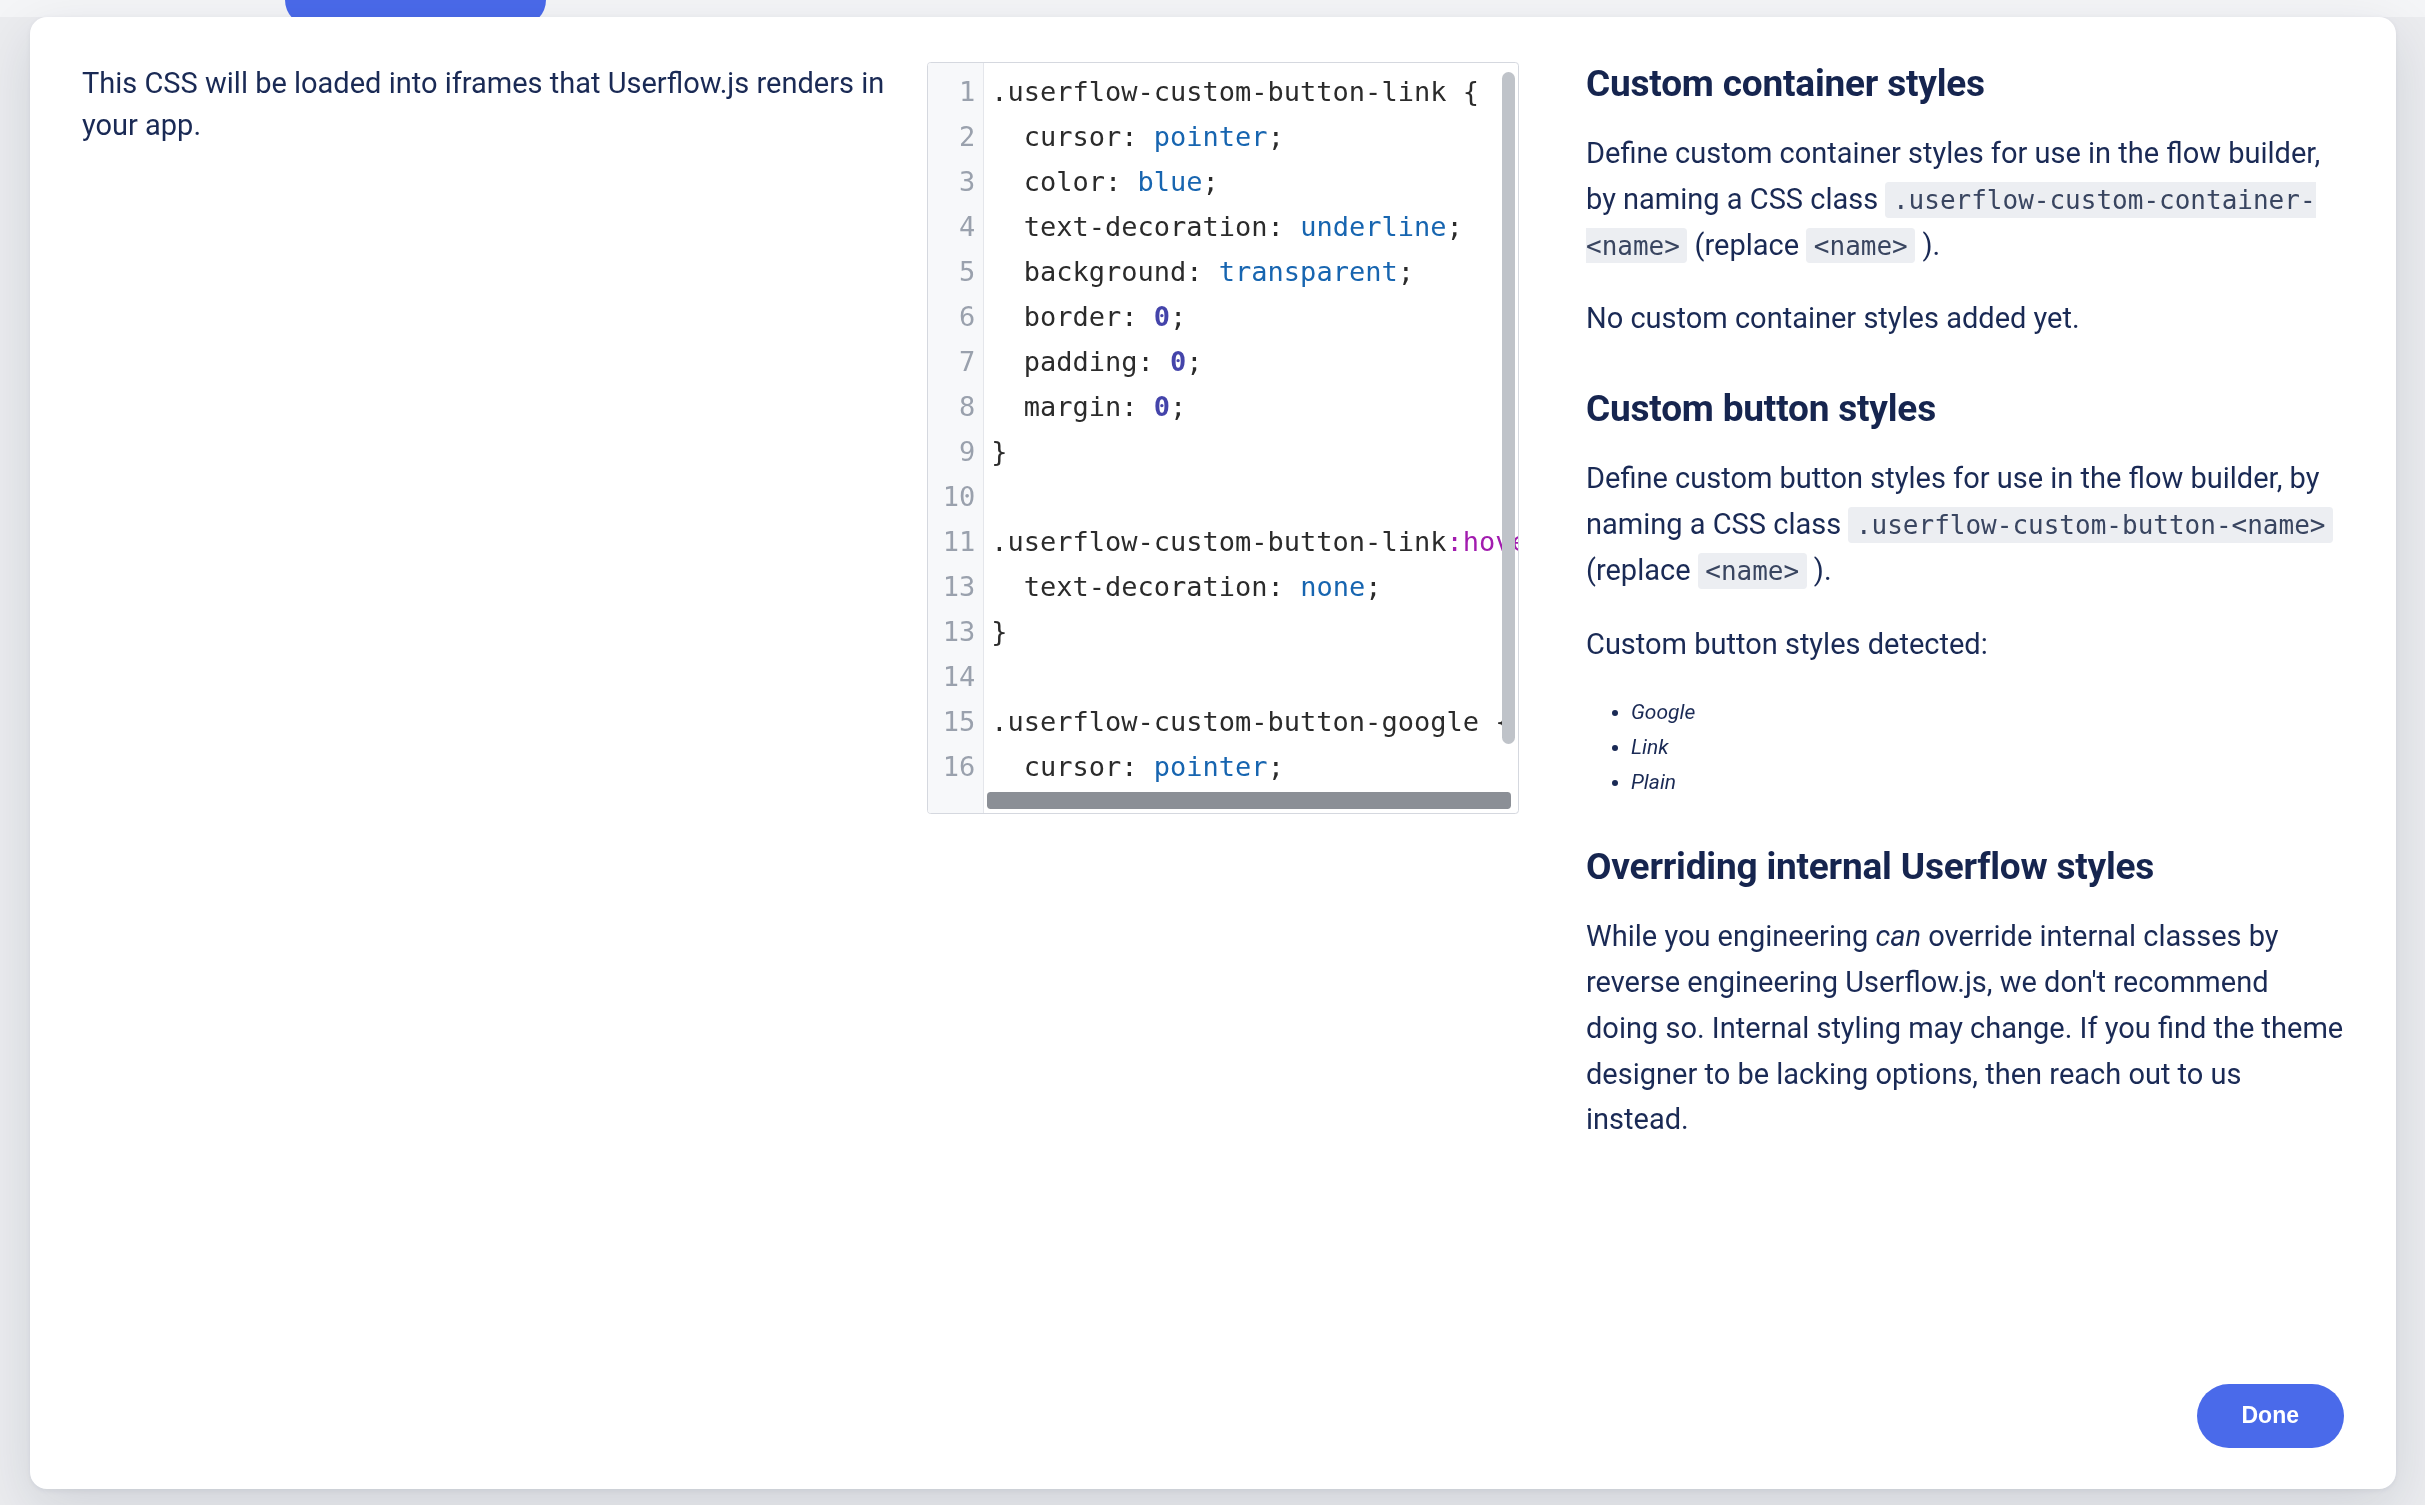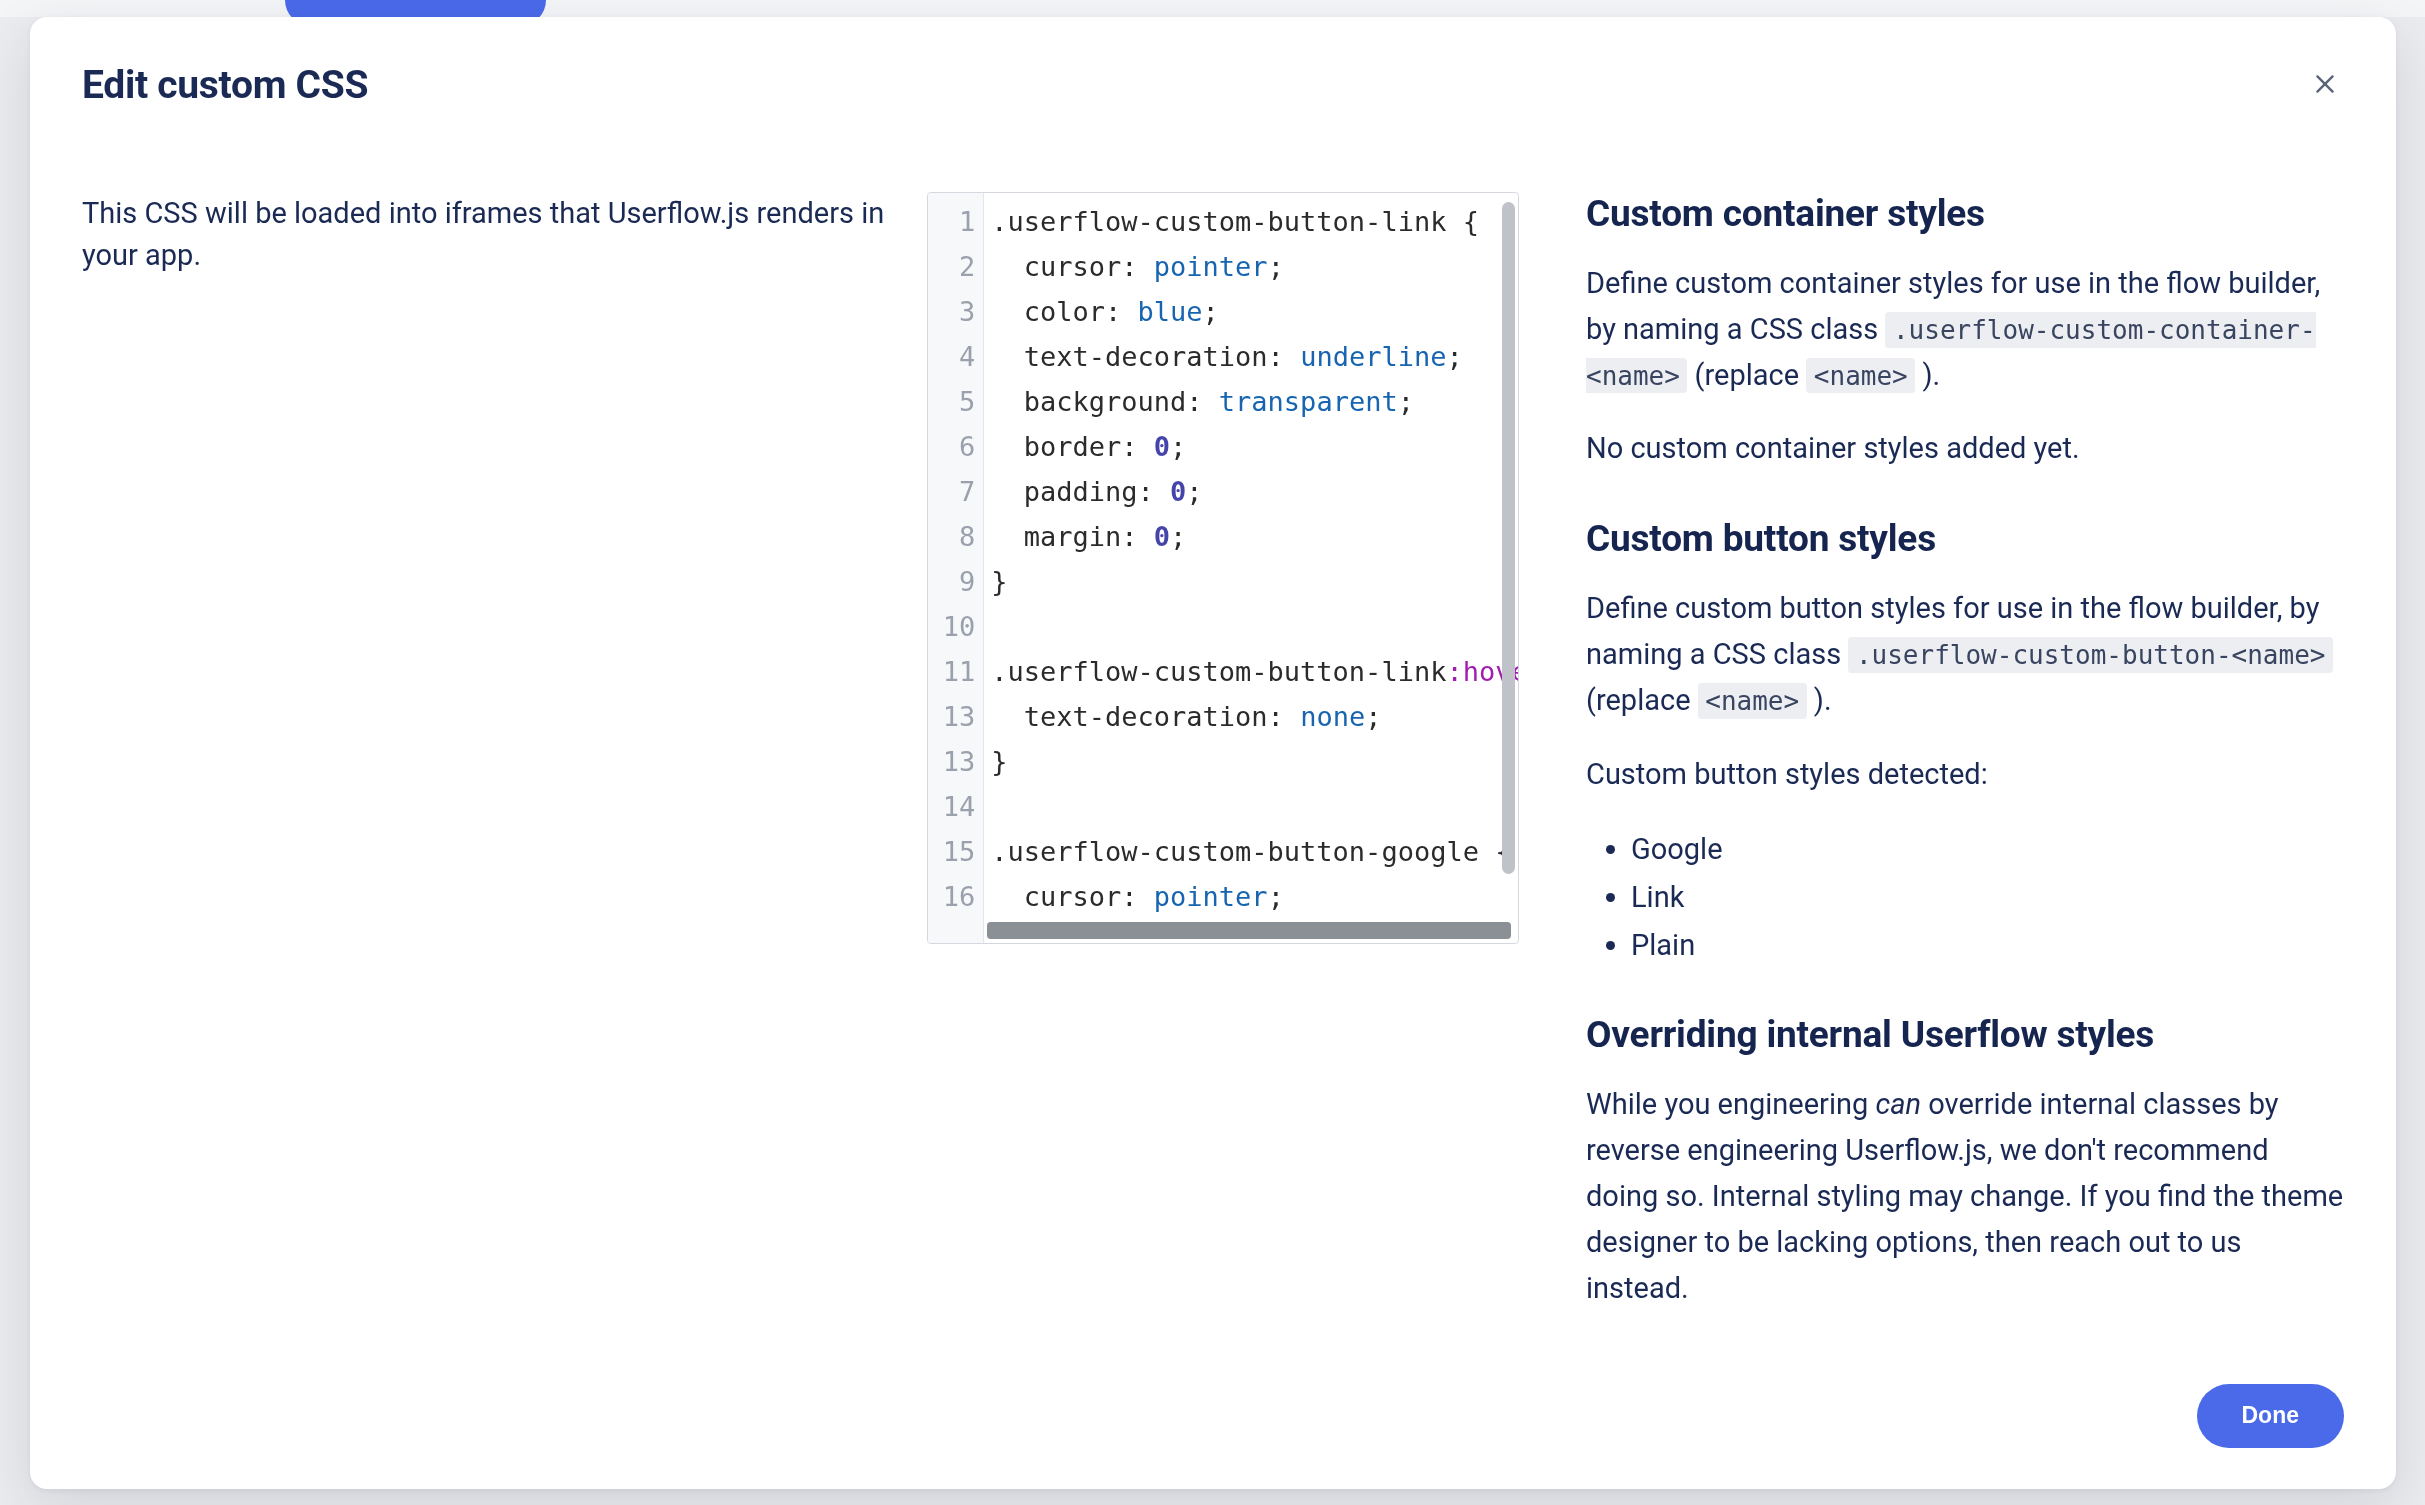--- a/index.html
+++ b/index.html
@@ -165,23 +165,24 @@
       font-size: 26px;
       background: #eceef2;
       color: #394560;
       padding: 2.8px 7.5px;
       border-radius: 3.7px;
     }
     .para em { font-style: italic; }
     .detected-list {
       list-style: disc;
       padding-left: 45px;
-      font-size: 29px;
+      font-size: 21px;
       color: #1a2a55;
       line-height: 1.6;
+      font-style: italic;
     }
     .detected-list li { margin-bottom: 1.9px; }
     .modal-footer {
       display: flex;
       justify-content: flex-end;
       margin-top: 34px;
     }
     .done-btn {
       background: #4a6aea;
       color: #fff;
@@ -194,31 +195,20 @@
     }
   </style>
 </head>
 <body>
 
 <div class="page-bg"></div>
 <div class="bg-strip-top"></div>
 <div class="bg-pill"></div>
 
 <div class="modal">
-  <div class="modal-header">
-    <h1 class="modal-title">Edit custom CSS</h1>
-    <button class="close-btn">
-      <span>
-        <svg viewBox="0 0 24 24" fill="none" stroke="currentColor" stroke-width="2.2" stroke-linecap="round">
-          <line x1="5" y1="5" x2="19" y2="19"></line>
-            <line x1="19" y1="5" x2="5" y2="19"></line>
-        </svg>
-      </span>
-    </button>
-  </div>
 
   <div class="modal-body">
     <div class="left-col">
       <p class="intro-text">This CSS will be loaded into iframes that Userflow.js renders in your app.</p>
 
       <div class="code-editor">
         <div class="gutter" id="gutter">
             <div>1</div>
             <div>2</div>
             <div>3</div>

